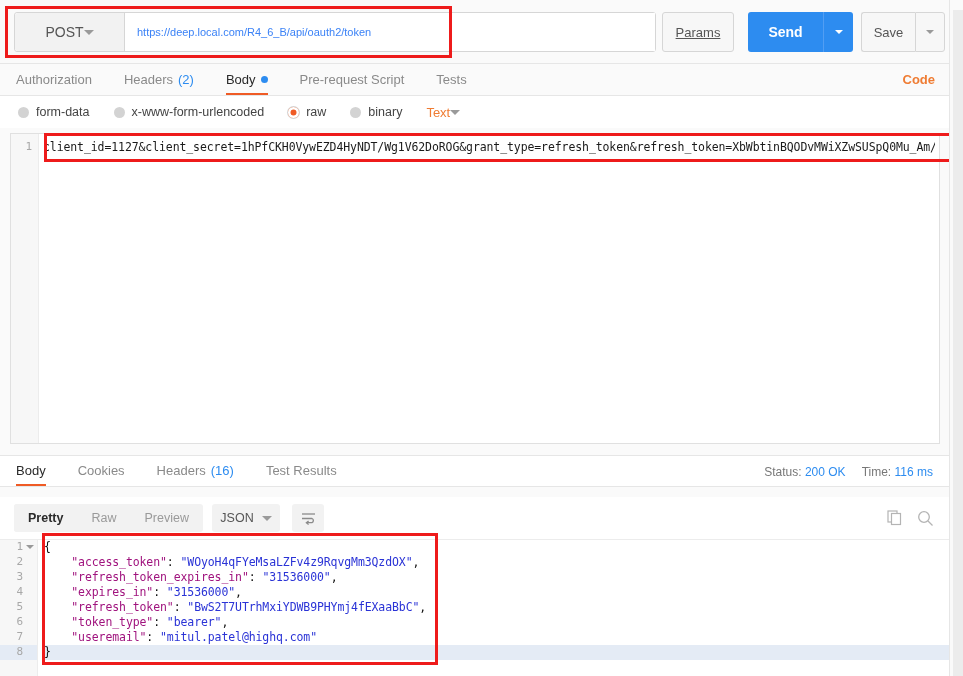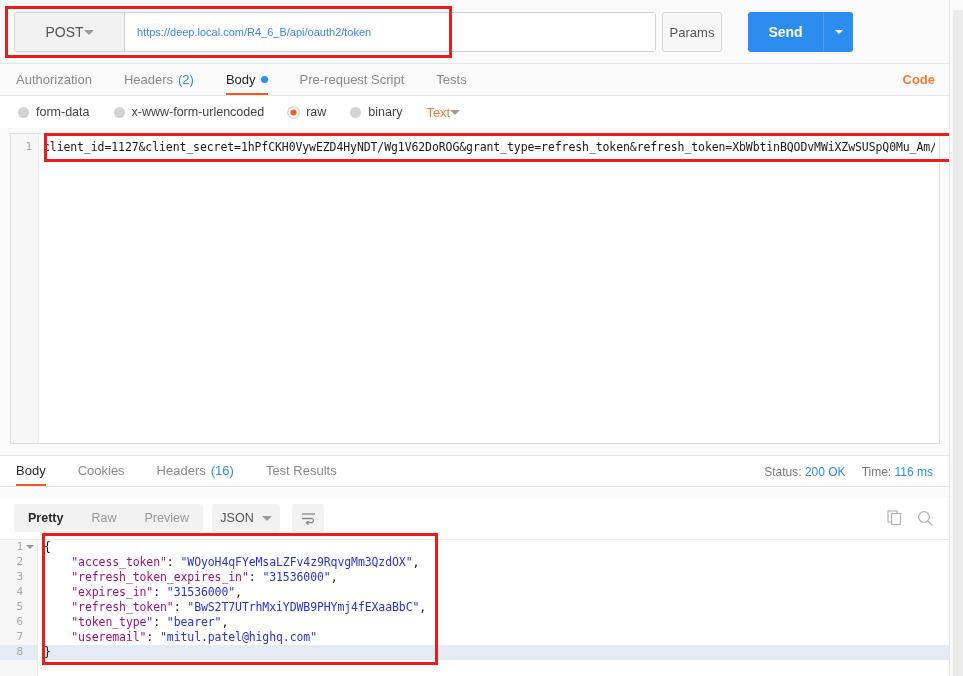--- a/index.html
+++ b/index.html
@@ -38,21 +38,21 @@
     display: inline-block;
   }
   .chev.sm { border-left-width: 4px; border-right-width: 4px; border-top-width: 4px; }
   .chev.white { border-top-color: #ffffff; }
 
   .btn {
     position: absolute; top: 12px; height: 40px; border: 1px solid #d6d6d6;
     background: #f7f7f7; display: flex; align-items: center; justify-content: center;
     font-size: 13px; color: #555; border-radius: 3px; cursor: pointer;
   }
-  .btn-params { left: 662px; width: 60px; }
+  .btn-params { left: 662px; width: 72px; text-decoration: underline; }
   .send-group { position: absolute; left: 748px; top: 12px; height: 40px; display: flex; }
   .btn-send {
     width: 75px; height: 40px; background: #2d8cf0; color: #fff;
     font-size: 14px; font-weight: bold; display: flex; align-items: center;
     justify-content: center; border-radius: 3px 0 0 3px; cursor: pointer;
   }
   .btn-send-caret {
     width: 30px; height: 40px; background: #2d8cf0; border-left: 1px solid #529ef3;
     display: flex; align-items: center; justify-content: center;
     border-radius: 0 3px 3px 0; cursor: pointer;
@@ -228,20 +228,28 @@
 
     <div class="send-group">
       <div class="btn-send">
         <span>Send</span>
       </div>
       <div class="btn-send-caret">
         <span class="chev sm white"></span>
       </div>
     </div>
 
+    <div class="save-group">
+      <div class="btn-save">
+        <span>Save</span>
+      </div>
+      <div class="btn-save-caret">
+        <span class="chev sm"></span>
+      </div>
+    </div>
   </div>
 
   <div class="req-tabs">
     <div class="tab">
       <span>Authorization</span>
     </div>
     <div class="tab">
       <span>Headers</span>
       <span style="color:#2d8cf0">(2)</span>
     </div>

